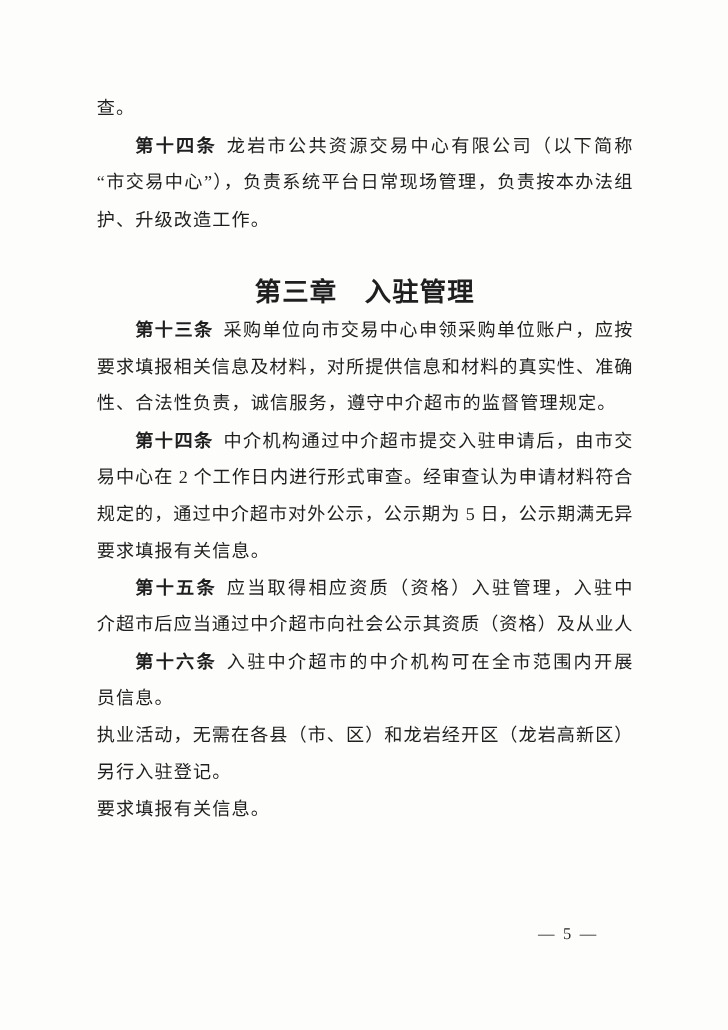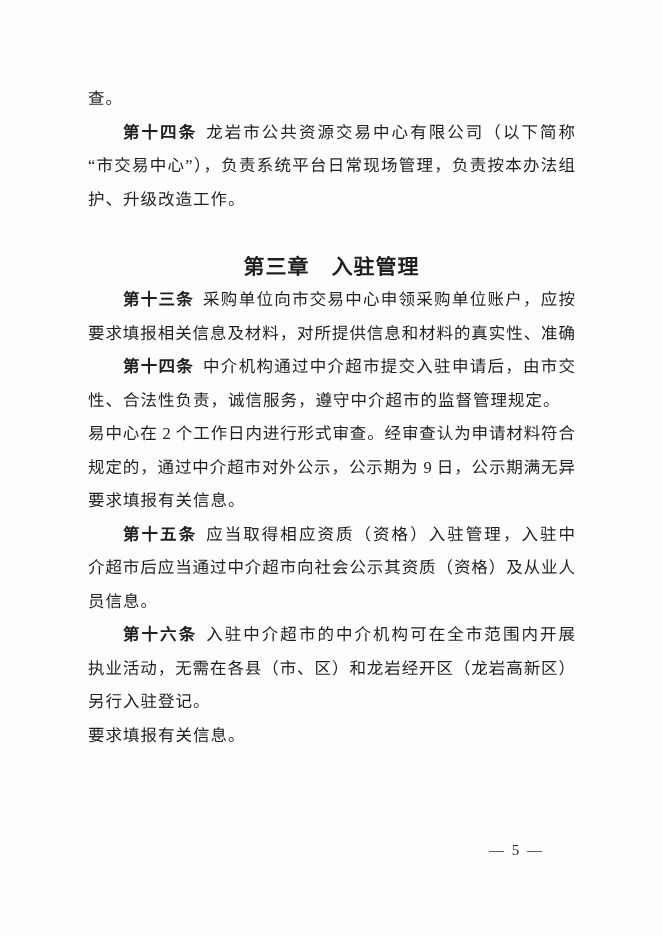--- a/index.html
+++ b/index.html
@@ -42,21 +42,21 @@
   .line.end {
     text-align: left;
     letter-spacing: 1px;
   }
   .line.blank {
     height: 33.5px;
   }
   .line.heading {
     font-family: "Liberation Sans", "DejaVu Sans", sans-serif;
     font-weight: bold;
-    font-size: 21px;
+    font-size: 24px;
     text-align: center;
     text-align-last: center;
     letter-spacing: 1px;
   }
   .article-label {
     font-weight: bold;
     margin-right: 9px;
   }
   .page-number {
     position: absolute;
@@ -73,27 +73,27 @@
 <div class="page">
   <div class="content">
       <div class="line end">查。</div>
       <div class="line start"><b class="article-label">第十四条</b><span>龙岩市公共资源交易中心有限公司（以下简称</span></div>
       <div class="line full">“市交易中心”），负责系统平台日常现场管理，负责按本办法组</div>
       <div class="line end">护、升级改造工作。</div>
       <div class="line blank"></div>
       <div class="line heading">第三章　入驻管理</div>
       <div class="line start"><b class="article-label">第十三条</b><span>采购单位向市交易中心申领采购单位账户，应按</span></div>
       <div class="line full">要求填报相关信息及材料，对所提供信息和材料的真实性、准确</div>
+      <div class="line end">性、合法性负责，诚信服务，遵守中介超市的监督管理规定。</div>
       <div class="line start"><b class="article-label">第十四条</b><span>中介机构通过中介超市提交入驻申请后，由市交</span></div>
-      <div class="line end">性、合法性负责，诚信服务，遵守中介超市的监督管理规定。</div>
       <div class="line full">易中心在 2 个工作日内进行形式审查。经审查认为申请材料符合</div>
-      <div class="line full">规定的，通过中介超市对外公示，公示期为 9 日，公示期满无异</div>
+      <div class="line full">规定的，通过中介超市对外公示，公示期为 5 日，公示期满无异</div>
       <div class="line end">要求填报有关信息。</div>
       <div class="line start"><b class="article-label">第十五条</b><span>应当取得相应资质（资格）入驻管理，入驻中</span></div>
       <div class="line full">介超市后应当通过中介超市向社会公示其资质（资格）及从业人</div>
+      <div class="line start"><b class="article-label">第十六条</b><span>入驻中介超市的中介机构可在全市范围内开展</span></div>
       <div class="line end">员信息。</div>
-      <div class="line start"><b class="article-label">第十六条</b><span>入驻中介超市的中介机构可在全市范围内开展</span></div>
       <div class="line full">执业活动，无需在各县（市、区）和龙岩经开区（龙岩高新区）</div>
       <div class="line end">另行入驻登记。</div>
       <div class="line end">要求填报有关信息。</div>
     </div>
   <div class="page-number">— 5 —</div>
 </div>
 
 </body></html>

